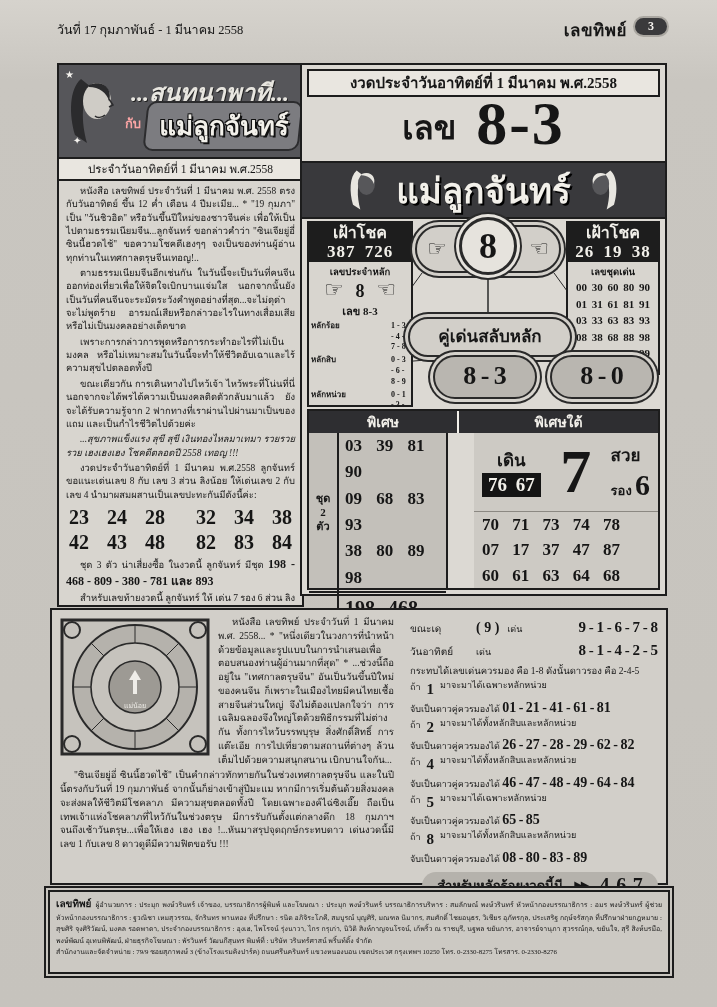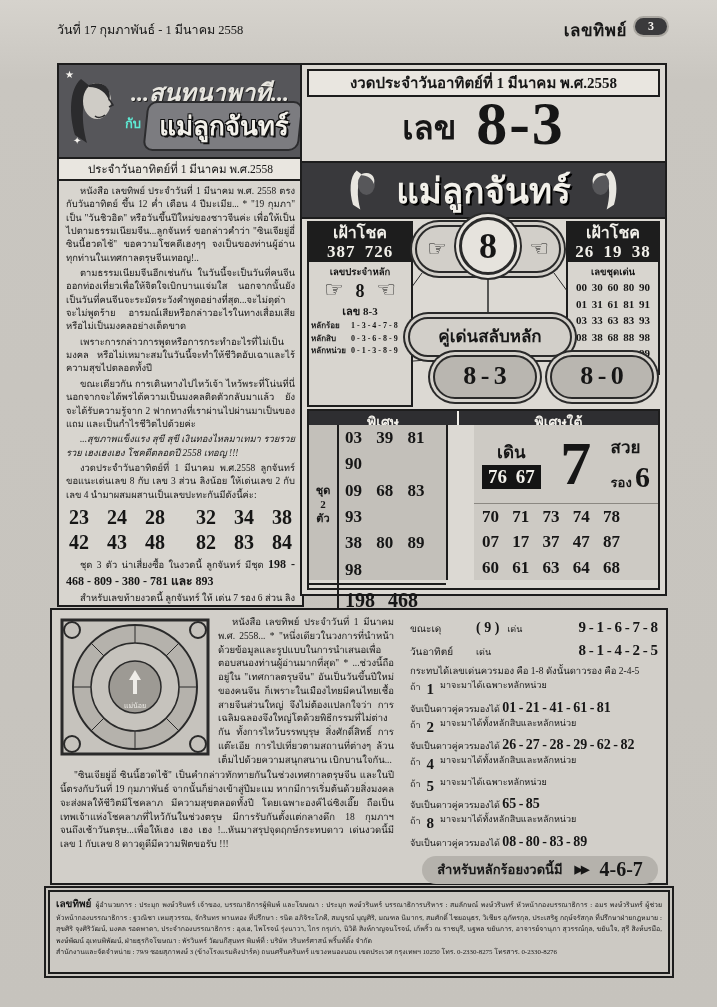--- a/index.html
+++ b/index.html
@@ -14,21 +14,21 @@
   .brand{right:90px;top:16px;font-weight:bold;font-size:17px;letter-spacing:.5px;}
   .page-badge{right:50px;top:18px;width:32px;height:17px;background:#3a3a3c;border-radius:9px;
         color:#f4f2ee;text-align:center;font-size:12px;font-weight:bold;line-height:17px;
         box-shadow:0 0 0 2px #aaa7a1;}
 
   
   .lbox{left:57px;top:63px;width:243px;height:540px;border:2px solid #1d1d1d;background:#d8d5cf;}
   .lbox-logo{position:relative;height:92px;background:#56565a;border-bottom:2px solid #1d1d1d;overflow:hidden;}
   .logo-talk{position:absolute;left:62px;top:8px;width:178px;text-align:center;color:#e8e6e0;
         font-size:24px;font-weight:bold;font-style:italic;text-shadow:1px 1px 0 #222;}
-  .logo-with{position:absolute;left:66px;top:48px;color:#5eead4;font-size:13px;font-weight:bold;}
+  .logo-with{position:absolute;left:66px;top:48px;color:#fca5a5;font-size:13px;font-weight:bold;}
   .logo-name{position:absolute;left:92px;top:40px;width:146px;text-align:center;color:#f2f0ea;
         font-size:26px;font-weight:bold;
         text-shadow:-1px -1px 0 #111,1px -1px 0 #111,-1px 1px 0 #111,2px 2px 0 #111;}
   .logo-burst{position:absolute;left:88px;top:38px;width:152px;height:46px;
         background:#7c7c80;border-radius:8px;transform:skewX(-6deg);box-shadow:0 0 0 2px #2c2c2e;}
   .logo-star{position:absolute;color:#f4f2ee;font-size:10px;}
   .lbox-issue{height:20px;line-height:20px;text-align:center;font-weight:normal;font-size:11.5px;
         background:#e9e6e0;border-bottom:2px solid #1d1d1d;}
   .lbox-text{padding:4px 7px 0 7px;font-size:9.4px;line-height:1.42;text-align:justify;}
   .lbox-text p{margin:0 0 2px 0;text-indent:14px;}
@@ -58,21 +58,21 @@
   
   .watch{position:absolute;border:2px solid #1d1d1d;background:#d8d5cf;text-align:center;}
   .watch-l{left:5px;top:156px;width:102px;height:182px;}
   .watch-r{right:5px;top:156px;width:90px;height:150px;}
   .watch-hdr{background:#1d1d1d;color:#f2f0ea;font-weight:bold;}
   .watch-title{font-size:16px;line-height:19px;font-family:"Liberation Sans",sans-serif;}
   .watch-nums{font-size:17px;line-height:20px;word-spacing:4px;letter-spacing:1px;}
   .watch-label{font-size:9.5px;font-weight:bold;margin-top:2px;}
   .watch-digitrow{font-size:15px;font-weight:bold;line-height:1.1;}
   .watch-sub{font-size:11px;font-weight:bold;}
-  .watch-row{display:flex;font-size:8px;font-weight:bold;padding:1px 2px;line-height:1.35;}
+  .watch-row{display:flex;font-size:8px;font-weight:bold;padding:1px 2px;line-height:1.35;gap:40px;}
   .watch-row .k{width:40px;text-align:left;}
   .watch-row .v{flex:1;text-align:left;}
   .watch-setrow{font-size:11px;font-weight:bold;line-height:1.5;word-spacing:2px;}
 
   
   .pill{position:absolute;left:113px;top:160px;width:146px;height:48px;border:2px solid #2a2a2a;
         border-radius:26px;background:#d2cfc9;box-shadow:0 0 0 3px #d2cfc9,0 0 0 5px #2a2a2a;
         display:flex;align-items:center;justify-content:space-between;padding:0 10px;box-sizing:border-box;}
   .hand{font-family:"DejaVu Sans",sans-serif;font-size:22px;line-height:1;}
   .pill-circle{width:52px;height:52px;border-radius:50%;background:#e6e3dd;border:3px solid #2a2a2a;
@@ -82,21 +82,21 @@
         border-radius:20px;background:#d2cfc9;box-shadow:0 0 0 3px #d2cfc9,0 0 0 5px #2a2a2a;
         text-align:center;line-height:36px;font-weight:bold;font-size:17px;
         font-family:"Liberation Sans",sans-serif;}
   .fanlines{left:0;top:150px;width:363px;height:200px;pointer-events:none;}
   .oval{position:absolute;top:290px;width:100px;height:40px;border:2px solid #2a2a2a;border-radius:22px;
         background:#b9b6b0;box-shadow:0 0 0 3px #d6d3cd,0 0 0 5px #2a2a2a;
         text-align:center;line-height:38px;font-size:26px;font-weight:bold;word-spacing:-2px;}
 
   
   .stable{position:absolute;left:5px;right:5px;top:344px;bottom:4px;border:2px solid #1d1d1d;}
-  .stable-hdr{display:flex;height:14px;background:#2e2e31;color:#f2f0ea;font-weight:bold;
+  .stable-hdr{display:flex;height:22px;background:#2e2e31;color:#f2f0ea;font-weight:bold;
         font-size:14px;font-family:"Liberation Sans",sans-serif;text-align:center;line-height:22px;}
   .stable-hdr .hl{width:43%;border-right:2px solid #f2f0ea;box-sizing:border-box;}
   .stable-hdr .hr{width:57%;}
   .stable-body{display:flex;height:calc(100% - 22px);gap:26px;}
   .sb-left{width:43%;border-right:2px solid #1d1d1d;box-sizing:border-box;background:#c3c0ba;
         display:flex;flex-direction:column;}
   .sb-right{width:57%;background:#cdcac4;display:flex;flex-direction:column;}
   .set-block{flex:1;display:flex;}
   .set-block.b2{border-bottom:2px solid #1d1d1d;}
   .set-label{width:28px;border-right:2px solid #1d1d1d;display:flex;flex-direction:column;
@@ -396,20 +396,23 @@
         <span class="desc">มาจะมาได้ทั้งหลักสิบและหลักหน่วย</span>
       </div>
       <div class="case-res">
         <span>จับเป็นดาวคู่ควรมองได้</span> <b>26 - 27 - 28 - 29 - 62 - 82</b>
       </div>
       <div class="case">
         <span class="ifw">ถ้า</span>
         <span class="dg">4</span>
         <span class="desc">มาจะมาได้ทั้งหลักสิบและหลักหน่วย</span>
       </div>
+      <div class="case-res">
+        <span>จับเป็นดาวคู่ควรมองได้</span> <b>46 - 47 - 48 - 49 - 64 - 84</b>
+      </div>
       <div class="case">
         <span class="ifw">ถ้า</span>
         <span class="dg">5</span>
         <span class="desc">มาจะมาได้เฉพาะหลักหน่วย</span>
       </div>
       <div class="case-res">
         <span>จับเป็นดาวคู่ควรมองได้</span> <b>65 - 85</b>
       </div>
       <div class="case">
         <span class="ifw">ถ้า</span>

